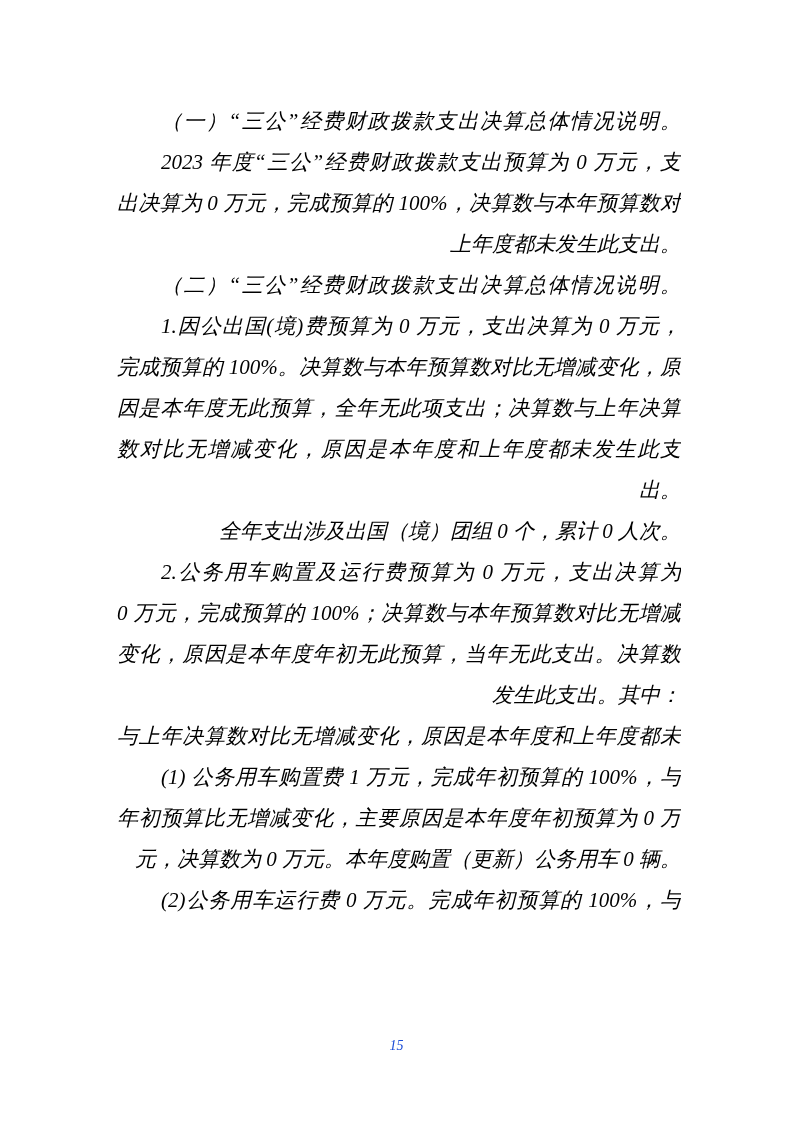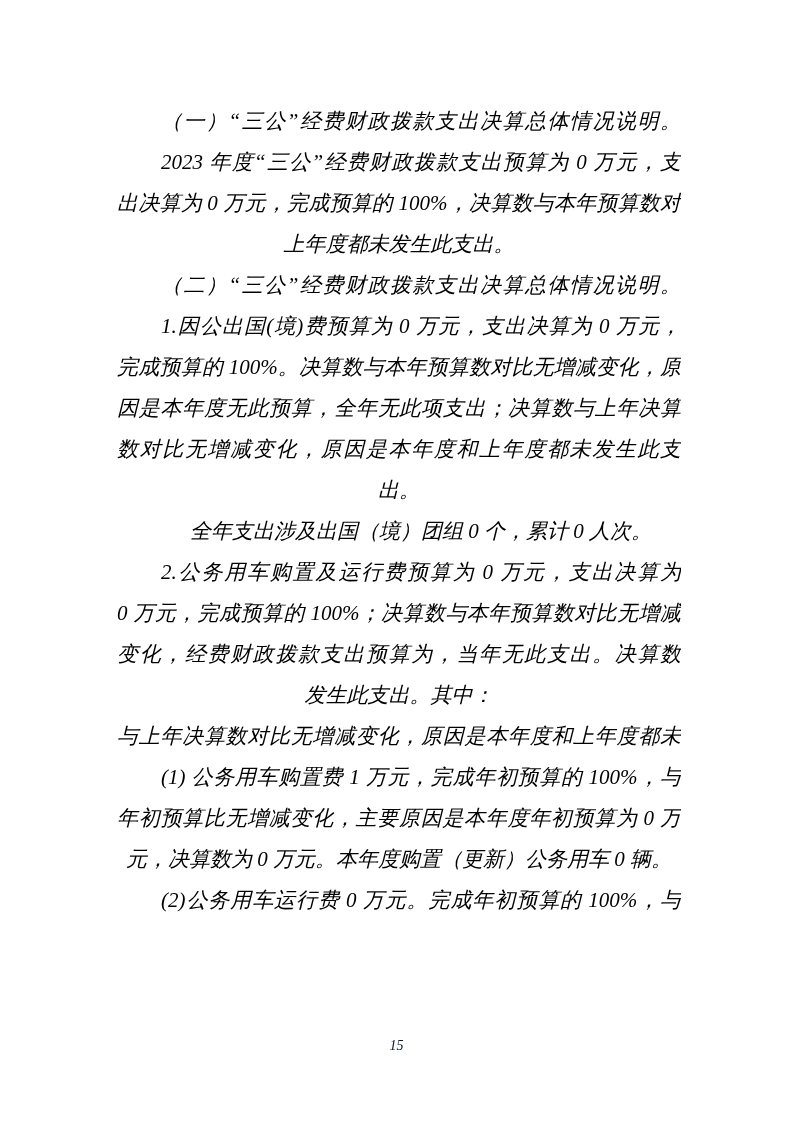--- a/index.html
+++ b/index.html
@@ -29,60 +29,60 @@
     left: 117px;
     top: 99px;
     width: 564px;
   }
   .line {
     height: 41px;
     line-height: 41px;
     font-size: 21px;
     white-space: nowrap;
     overflow: hidden;
-    text-align: center;
+    text-align: right;
   }
   .line.justify {
     text-align: justify;
     text-align-last: justify;
   }
   .line.indent {
     padding-left: 44px;
   }
   .page-footer {
     position: absolute;
     left: 0;
     top: 1034px;
     width: 793px;
     text-align: center;
   }
   .page-number {
     font-size: 14px;
-    color: #0f172a;
+    color: #1d4ed8;
   }
 </style>
 </head>
 <body>
 
 <div class="page">
   <div class="content" id="lines-container">
       <div class="line indent justify">（一）“三公”经费财政拨款支出决算总体情况说明。</div>
       <div class="line indent justify">2023 年度“三公”经费财政拨款支出预算为 0 万元，支</div>
       <div class="line justify">出决算为 0 万元，完成预算的 100%，决算数与本年预算数对</div>
       <div class="line">上年度都未发生此支出。</div>
       <div class="line indent justify">（二）“三公”经费财政拨款支出决算总体情况说明。</div>
       <div class="line indent justify">1.因公出国(境)费预算为 0 万元，支出决算为 0 万元，</div>
       <div class="line justify">完成预算的 100%。决算数与本年预算数对比无增减变化，原</div>
       <div class="line justify">因是本年度无此预算，全年无此项支出；决算数与上年决算</div>
       <div class="line justify">数对比无增减变化，原因是本年度和上年度都未发生此支</div>
       <div class="line">出。</div>
       <div class="line indent">全年支出涉及出国（境）团组 0 个，累计 0 人次。</div>
       <div class="line indent justify">2.公务用车购置及运行费预算为 0 万元，支出决算为</div>
       <div class="line justify">0 万元，完成预算的 100%；决算数与本年预算数对比无增减</div>
-      <div class="line justify">变化，经费财政拨款支出预算为，当年无此支出。决算数</div>
+      <div class="line justify">变化，原因是本年度年初无此预算，当年无此支出。决算数</div>
       <div class="line">发生此支出。其中：</div>
       <div class="line justify">与上年决算数对比无增减变化，原因是本年度和上年度都未</div>
       <div class="line indent justify">(1) 公务用车购置费 1 万元，完成年初预算的 100%，与</div>
       <div class="line justify">年初预算比无增减变化，主要原因是本年度年初预算为 0 万</div>
       <div class="line">元，决算数为 0 万元。本年度购置（更新）公务用车 0 辆。</div>
       <div class="line indent justify">(2)公务用车运行费 0 万元。完成年初预算的 100%，与</div>
     </div>
   <div class="page-footer">
     <span class="page-number">15</span>
   </div>

